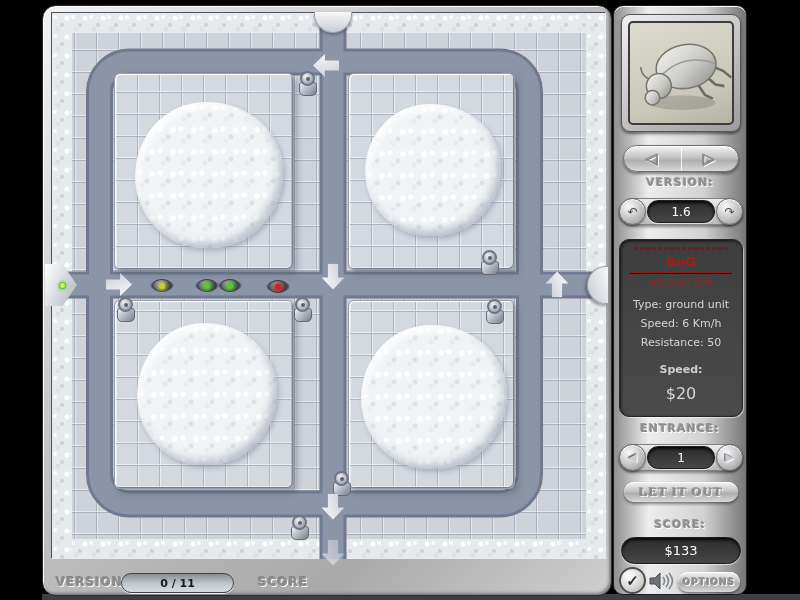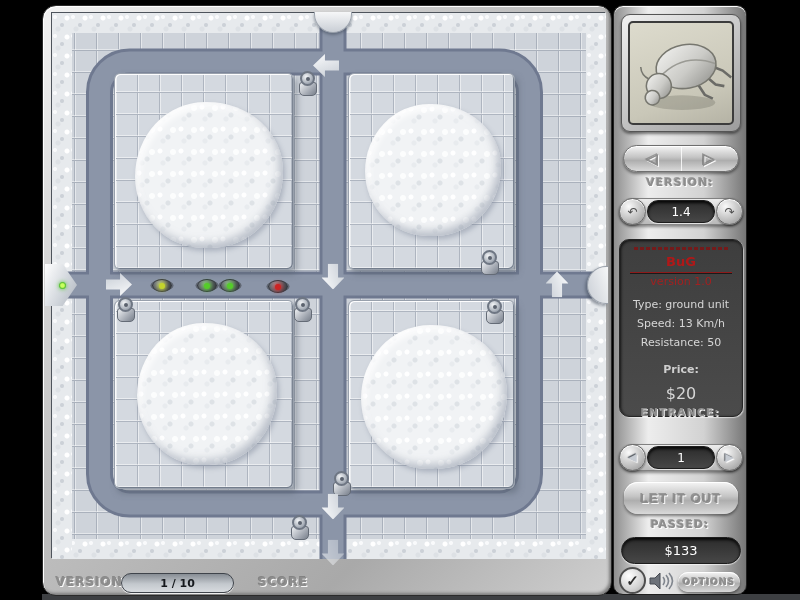--- a/index.html
+++ b/index.html
@@ -122,22 +122,22 @@
     box-shadow:inset 1px 1px 3px rgba(0,0,0,.75),1px 1px 1px rgba(255,255,255,.55);
     text-align:center;color:#d6d6d6;font-size:11px;}
   #info-marquee{height:3px;margin:7px 14px 4px 14px;opacity:.85;
     background:repeating-linear-gradient(90deg,#7e1414 0 4px,rgba(0,0,0,0) 4px 6px);}
   #info-title{color:#b01818;font-weight:bold;font-size:13px;}
   #info-sep{height:1px;background:#8f1a1a;margin:3px 10px 2px 10px;box-shadow:0 1px 0 rgba(0,0,0,.6);}
   #info-sub{color:#a32020;font-size:11px;margin-bottom:10px;}
   .info-line{margin:6px 0;}
   #info-price-label{font-weight:bold;color:#cfcfcf;margin-top:14px;}
   #info-price{margin-top:8px;font-size:16px;}
-  #letitout{position:absolute;left:10px;top:476px;width:114px;height:32px;border:none;cursor:pointer;
-    font-family:Liberation Sans, sans-serif;font-size:13px;display:flex;align-items:center;justify-content:center;}
+  #letitout{position:absolute;left:10px;top:476px;width:114px;height:20px;border:none;cursor:pointer;
+    font-family:Liberation Serif, serif;font-size:13px;display:flex;align-items:center;justify-content:center;}
   #money-pill{position:absolute;left:7px;top:531px;width:120px;height:27px;border-radius:14px;
     background:linear-gradient(#2c2c2c,#474747);border:1px solid #1d1d1d;
     box-shadow:inset 0 2px 3px rgba(0,0,0,.85),0 1px 1px rgba(255,255,255,.65);
     color:#fff;font-size:13px;display:flex;align-items:center;justify-content:center;}
   #check-btn{position:absolute;left:5px;top:561px;width:27px;height:27px;border-radius:50%;cursor:pointer;
     background:radial-gradient(circle at 35% 30%,#ffffff,#d2d2d2 62%,#a8a8a8);border:2px solid #4e4e4e;
     display:flex;align-items:center;justify-content:center;font-size:15px;font-weight:bold;color:#2e2e2e;padding:0;}
   #speaker{position:absolute;left:35px;top:564px;cursor:pointer;}
   #options-btn{position:absolute;left:64px;top:566px;width:62px;height:20px;border:none;cursor:pointer;
     font-family:"DejaVu Sans",sans-serif;font-size:9px;display:flex;align-items:center;justify-content:center;}
@@ -226,21 +226,21 @@
           <div class="arrow down" style="left: 268px; top: 252px;"></div>
           <div class="arrow up" style="left: 492px; top: 260px;"></div>
           <div class="arrow down" style="left: 268px; top: 482px;"></div>
           <div class="arrow down faint" style="left: 268px; top: 528px;"></div>
         </div>
     </div>
 
     <div id="statusbar">
       <span class="sbar-label emboss" style="left:13px">VERSION</span>
       <div class="sbar-pill" style="left:78px;width:113px">
-        <span>1 / 10</span>
+        <span>0 / 11</span>
       </div>
       <span class="sbar-label emboss" style="left:215px">SCORE</span>
     </div>
   </div>
 
   <div id="sidebar">
 
     <div id="preview">
       <div id="preview-inner">
         <svg width="104" height="101" viewBox="0 0 100 96">
@@ -274,57 +274,57 @@
         <span class="emboss" style="font-size:15px">▷</span>
       </button>
     </div>
 
     <div class="side-label emboss" style="top:170px">VERSION:</div>
     <div class="stepper" style="top:192px">
       <button class="rbtn">
           <span>↶</span>
         </button>
       <div class="dark-field">
-        <span>1.4</span>
+        <span>1.6</span>
       </div>
       <button class="rbtn">
           <span>↷</span>
         </button>
     </div>
 
     <div id="info">
       <div id="info-marquee"></div>
       <div id="info-title">BuG</div>
       <div id="info-sep"></div>
-      <div id="info-sub">version 1.0</div>
+      <div id="info-sub">version 0.6</div>
       <div class="info-line">Type: ground unit</div>
-      <div class="info-line">Speed: 13 Km/h</div>
+      <div class="info-line">Speed: 6 Km/h</div>
       <div class="info-line">Resistance: 50</div>
-      <div id="info-price-label">Price:</div>
+      <div id="info-price-label">Speed:</div>
       <div id="info-price">$20</div>
     </div>
 
-    <div class="side-label emboss" style="top:400px">ENTRANCE:</div>
+    <div class="side-label emboss" style="top:416px">ENTRANCE:</div>
     <div class="stepper" style="top:438px">
       <button class="rbtn">
           <span class="tri">◀</span>
         </button>
       <div class="dark-field">
         <span>1</span>
       </div>
       <button class="rbtn">
           <span class="tri">▶</span>
         </button>
     </div>
 
     <button id="letitout" class="metal-pill">
       <span class="emboss" style="font-size:13px">LET IT OUT</span>
     </button>
 
-    <div class="side-label emboss" style="top:512px">PASSED:</div>
+    <div class="side-label emboss" style="top:512px">SCORE:</div>
     <div id="money-pill">
       <span>$133</span>
     </div>
 
     <button id="check-btn">
       <span>✓</span>
     </button>
     <div id="speaker">
       <svg width="26" height="22" viewBox="0 0 26 22">
         <polygon points="1,8 6,8 11,3 11,19 6,14 1,14" fill="#6d727a" stroke="#474b52" stroke-width="1"></polygon>

